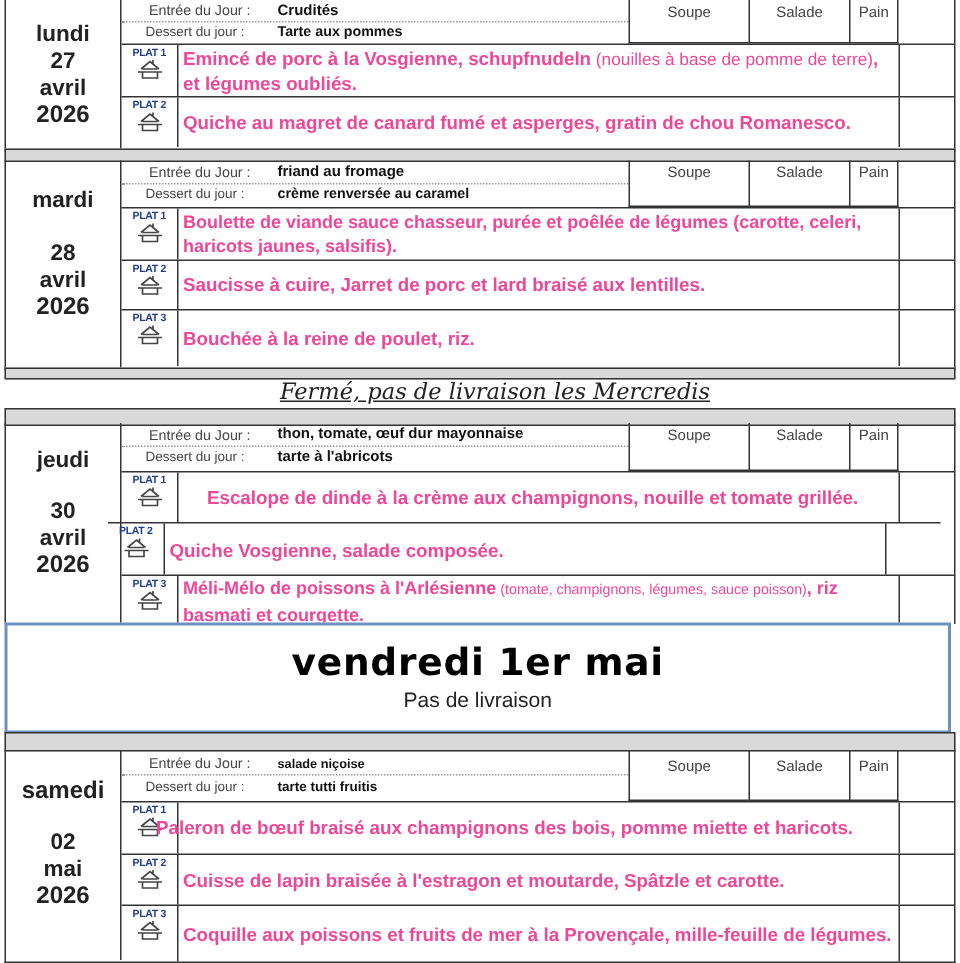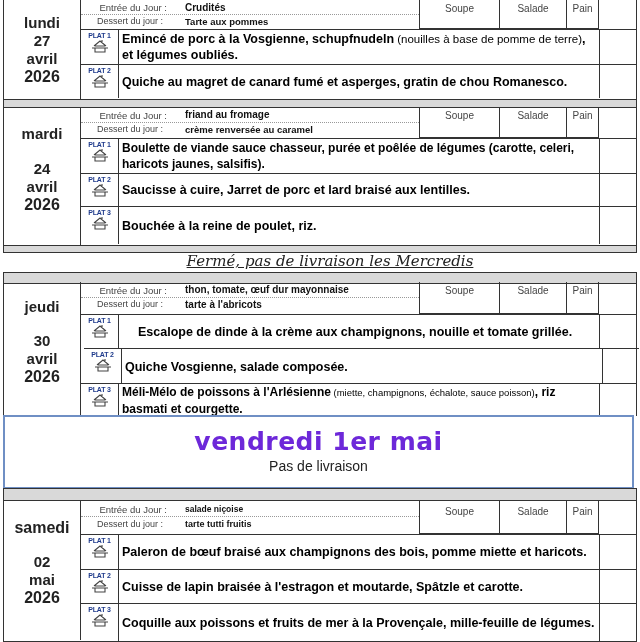--- a/index.html
+++ b/index.html
@@ -12,27 +12,27 @@
   .dnum { font-size:15px; }
   .dmon { font-size:15px; }
   .dyear { font-size:16px; }
   .hdr-cell { border-left:1.5px solid #333; border-bottom:1.5px solid #333; text-align:center; font-size:10px; color:#444; padding-top:3px; }
   .lab { font-size:9.5px; color:#444; text-align:right; }
   .val { font-size:10px; font-weight:bold; color:#111; }
   .dotline { border-bottom:1px dotted #999; }
   .plat-row { border-top:1.5px solid #333; }
   .plat-label { border-right:1.5px solid #333; text-align:center; }
   .plat-tag { font-size:7px; font-weight:bold; color:#1f3b8c; display:block; margin-top:2px; letter-spacing:-0.2px; }
-  .plat-text { font-size:12.5px; font-weight:bold; line-height:16px; color:#000000; padding-left:3px; }
+  .plat-text { font-size:12.5px; font-weight:bold; line-height:16px; color:#ec4899; padding-left:3px; }
   .plat-text .light { font-weight:normal; font-size:11.5px; }
   .plat-text .small { font-weight:normal; font-size:9.5px; }
   .rightcol { border-left:1.5px solid #333; }
   .ferme { font-family:"DejaVu Serif", serif; font-style:italic; font-size:15px; text-decoration:underline; color:#222; text-align:center; }
   .vendredi-box { border:2px solid #6f8fc4; background:#fff; text-align:center; }
-  .vtitle { font-family:"DejaVu Sans", sans-serif; font-weight:bold; font-size:25px; color:#6d28d9; letter-spacing:0.5px; }
+  .vtitle { font-family:"DejaVu Sans", sans-serif; font-weight:bold; font-size:25px; color:#000000; letter-spacing:0.5px; }
   .vsub { font-size:14px; color:#222; }
 </style>
 </head>
 <body>
 
 <div class="abs frame" style="left:3px;top:0;width:634px;height:101px;border-top:none;">
   <div class="abs day" style="left:0;top:0;width:77px;height:99px;padding-top:14px;">
     <div class="dname">lundi</div>
     <div class="dnum" style="margin-top:1px;">27</div>
     <div class="dmon" style="margin-top:1px;">avril</div>
@@ -73,21 +73,21 @@
     </div>
     <div class="abs plat-text" style="left:38px;top:9px;width:480px;">Quiche au magret de canard fumé et asperges, gratin de chou Romanesco.</div>
     <div class="abs rightcol" style="left:518px;top:0;width:37px;height:33px;"></div>
   </div>
 </div>
 <div class="abs gray" style="left:3px;top:99px;width:634px;height:9px;"></div>
 
 <div class="abs frame" style="left:3px;top:107px;width:634px;height:140px;border-top:none;">
   <div class="abs day" style="left:0;top:0;width:77px;height:138px;padding-top:18px;">
     <div class="dname">mardi</div>
-    <div class="dnum" style="margin-top:18px;">24</div>
+    <div class="dnum" style="margin-top:18px;">28</div>
     <div class="dmon" style="margin-top:1px;">avril</div>
     <div class="dyear" style="margin-top:1px;">2026</div>
   </div>
   <div class="abs" style="left:77px;top:0;width:338px;height:16px;">
     <div class="abs dotline" style="left:0;top:0;width:338px;height:16px;"></div>
     <span class="abs lab" style="left:0;width:86px;top:3px;">Entrée du Jour :</span>
     <span class="abs val" style="left:104px;top:2px;">friand au fromage</span>
   </div>
   <div class="abs" style="left:77px;top:16px;width:338px;height:14px;">
     <span class="abs lab" style="left:0;width:82px;top:1px;font-size:9px;">Dessert du jour :</span>
@@ -156,39 +156,39 @@
   <div class="abs plat-row" style="left:77px;top:32px;width:555px;height:35px;">
     <div class="abs plat-label" style="left:0;top:0;width:38px;height:33px;">
       <span class="plat-tag">PLAT 1</span>
       <svg width="18" height="14" viewBox="0 0 18 14">
           <path d="M3 7 L9 2 L15 7 M4 7 H14 M1 9 H17 M4 9 V13 H14 V9 M11 1 V4" fill="none" stroke="#444" stroke-width="1.1"></path>
         </svg>
     </div>
     <div class="abs plat-text" style="left:38px;top:9px;width:480px;margin-left:16px;">Escalope de dinde à la crème aux champignons, nouille et tomate grillée.</div>
     <div class="abs rightcol" style="left:518px;top:0;width:37px;height:33px;"></div>
   </div>
-  <div class="abs plat-row" style="left:80px;top:66px;width:555px;height:36px;">
+  <div class="abs plat-row" style="left:68px;top:66px;width:555px;height:36px;">
     <div class="abs plat-label" style="left:0;top:0;width:38px;height:34px;">
       <span class="plat-tag">PLAT 2</span>
       <svg width="18" height="14" viewBox="0 0 18 14">
           <path d="M3 7 L9 2 L15 7 M4 7 H14 M1 9 H17 M4 9 V13 H14 V9 M11 1 V4" fill="none" stroke="#444" stroke-width="1.1"></path>
         </svg>
     </div>
     <div class="abs plat-text" style="left:38px;top:10px;width:480px;">Quiche Vosgienne, salade composée.</div>
     <div class="abs rightcol" style="left:518px;top:0;width:37px;height:34px;"></div>
   </div>
   <div class="abs plat-row" style="left:77px;top:101px;width:555px;height:33px;">
     <div class="abs plat-label" style="left:0;top:0;width:38px;height:33px;">
       <span class="plat-tag">PLAT 3</span>
       <svg width="18" height="14" viewBox="0 0 18 14">
           <path d="M3 7 L9 2 L15 7 M4 7 H14 M1 9 H17 M4 9 V13 H14 V9 M11 1 V4" fill="none" stroke="#444" stroke-width="1.1"></path>
         </svg>
     </div>
     <div class="abs plat-text" style="left:38px;top:0;width:480px;font-size:12px;">
-      <span>Méli-Mélo de poissons à l'Arlésienne</span><span class="small">  (miette, champignons, échalote, sauce poisson)</span><span>, riz basmati et courgette.</span>
+      <span>Méli-Mélo de poissons à l'Arlésienne</span><span class="small">  (tomate, champignons, légumes, sauce poisson)</span><span>, riz basmati et courgette.</span>
     </div>
     <div class="abs rightcol" style="left:518px;top:0;width:37px;height:33px;"></div>
   </div>
 </div>
 
 <div class="abs vendredi-box" style="left:3px;top:415px;width:631px;height:74px;">
   <div class="vtitle" style="margin-top:10px;">vendredi 1er mai</div>
   <div class="vsub" style="margin-top:2px;">Pas de livraison</div>
 </div>
 <div class="abs gray" style="left:3px;top:488px;width:634px;height:13px;"></div>
@@ -213,21 +213,21 @@
   <div class="abs hdr-cell" style="left:495px;top:0;width:67px;height:34px;padding-top:6px;">Salade</div>
   <div class="abs hdr-cell" style="left:562px;top:0;width:33px;height:34px;padding-top:6px;border-right:1.5px solid #333;">Pain</div>
 
   <div class="abs plat-row" style="left:77px;top:34px;width:555px;height:36px;">
     <div class="abs plat-label" style="left:0;top:0;width:38px;height:34px;">
       <span class="plat-tag">PLAT 1</span>
       <svg width="18" height="14" viewBox="0 0 18 14">
           <path d="M3 7 L9 2 L15 7 M4 7 H14 M1 9 H17 M4 9 V13 H14 V9 M11 1 V4" fill="none" stroke="#444" stroke-width="1.1"></path>
         </svg>
     </div>
-    <div class="abs plat-text" style="left:38px;top:9px;width:480px;">Paleron de bœuf braisé aux champignons des bois, pomme miette et haricots.</div>
+    <div class="abs plat-text" style="left:20px;top:9px;width:480px;">Paleron de bœuf braisé aux champignons des bois, pomme miette et haricots.</div>
     <div class="abs rightcol" style="left:518px;top:0;width:37px;height:34px;"></div>
   </div>
   <div class="abs plat-row" style="left:77px;top:69px;width:555px;height:35px;">
     <div class="abs plat-label" style="left:0;top:0;width:38px;height:33px;">
       <span class="plat-tag">PLAT 2</span>
       <svg width="18" height="14" viewBox="0 0 18 14">
           <path d="M3 7 L9 2 L15 7 M4 7 H14 M1 9 H17 M4 9 V13 H14 V9 M11 1 V4" fill="none" stroke="#444" stroke-width="1.1"></path>
         </svg>
     </div>
     <div class="abs plat-text" style="left:38px;top:9px;width:480px;">Cuisse de lapin braisée à l'estragon et moutarde, Spâtzle et carotte.</div>

